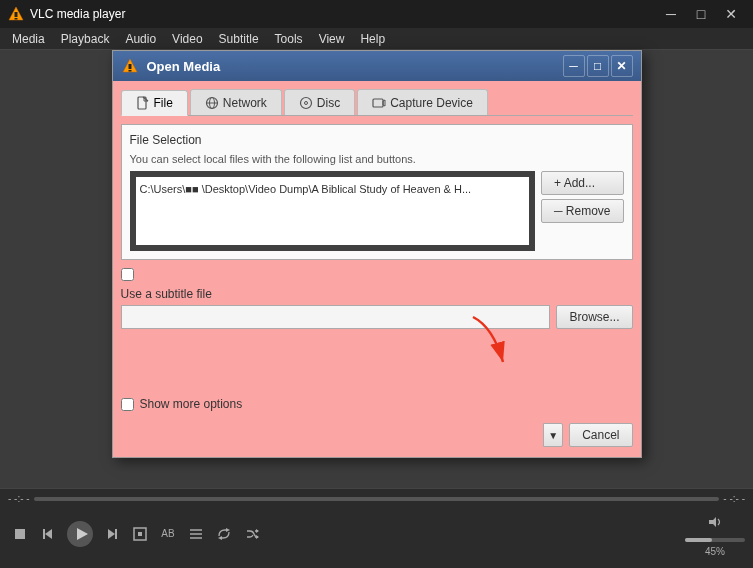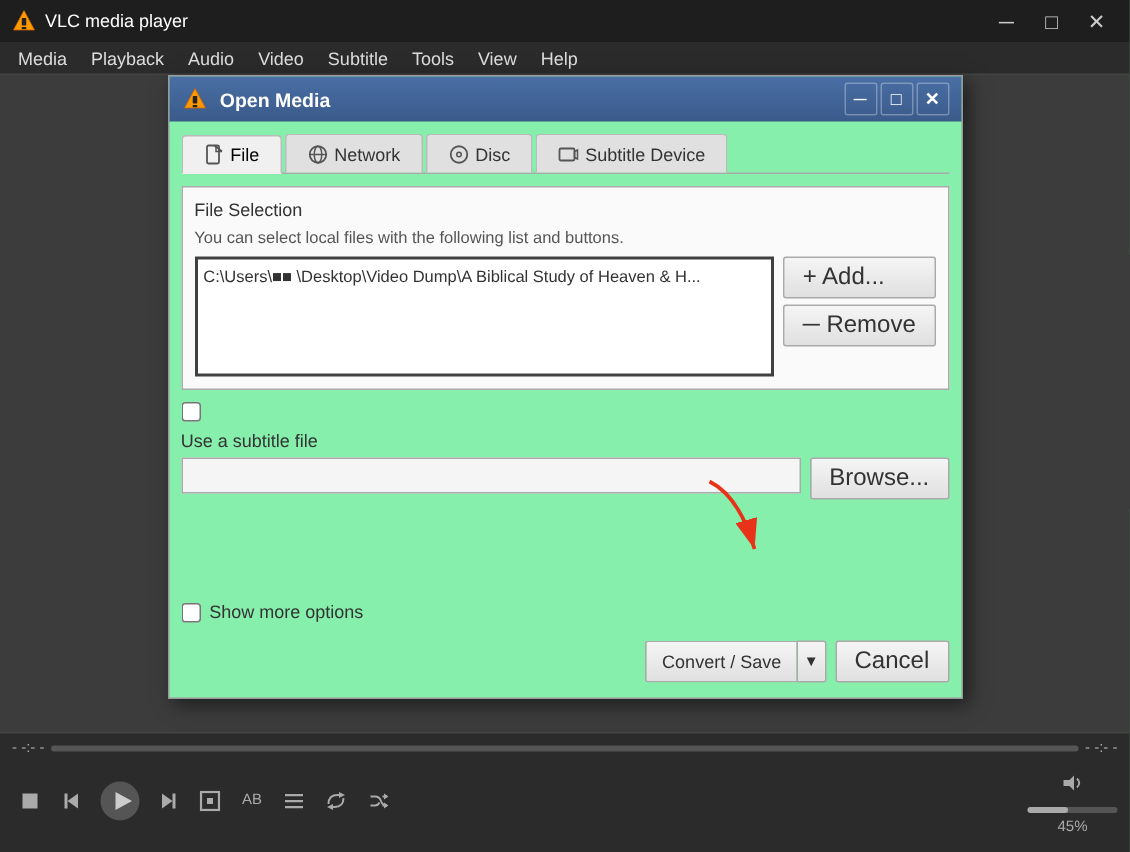--- a/index.html
+++ b/index.html
@@ -107,21 +107,21 @@
     .dialog-overlay {
       position: absolute;
       top: 50px;
       left: 50%;
       transform: translateX(-50%);
       z-index: 100;
     }
 
     
     .dialog {
-      background: #86efac;
+      background: #fca5a5;
       border: 1px solid #999;
       box-shadow: 4px 4px 12px rgba(0,0,0,0.5);
       width: 530px;
     }
     .dialog-title-bar {
       background: linear-gradient(to bottom, #4a6fa5, #3a5a8a);
       height: 30px;
       display: flex; align-items: center; padding: 0 8px;
       color: #fff; font-size: 13px; font-weight: 600;
     }
@@ -159,21 +159,21 @@
     .group-title {
       font-size: 12px; color: #333; margin-bottom: 6px;
       font-weight: 500;
     }
     .group-desc { font-size: 11px; color: #555; margin-bottom: 6px; }
 
     .file-list-area {
       display: flex; gap: 6px;
     }
     .file-list {
-      flex: 1; border: 2px solid #404040; background: #fff;
+      flex: 1; border: 6px solid #404040; background: #fff;
       min-height: 80px; padding: 4px; font-size: 11px; color: #333;
     }
     .file-list-item { padding: 2px 0; }
     .file-btns { display: flex; flex-direction: column; gap: 4px; }
 
     
     .subtitle-row { display: flex; align-items: flex-start; gap: 6px; margin: 8px 0 4px; flex-direction: column; }
     .subtitle-input-row { display: flex; gap: 6px; margin-bottom: 8px; }
     .subtitle-path {
       flex: 1; height: 24px; border: 1px solid #aaa; background: #f5f5f5;
@@ -181,21 +181,21 @@
     }
 
     
     .more-options-row { display: flex; align-items: center; gap: 6px; margin-bottom: 8px; }
 
     
     .dialog-bottom { display: flex; justify-content: flex-end; gap: 6px; padding: 4px 0 2px; }
 
     
     .btn {
-      padding: 4px 12px; font-size: 16px; cursor: pointer;
+      padding: 4px 12px; font-size: 12px; cursor: pointer;
       border: 1px solid #aaa; border-radius: 2px;
       background: linear-gradient(to bottom, #f5f5f5, #e0e0e0);
       color: #333;
     }
     .btn-icon { display: inline-flex; align-items: center; gap: 3px; }
 
     .convert-btn-group { display: flex; }
     .convert-main {
       padding: 4px 10px; font-size: 12px; cursor: pointer;
       border: 1px solid #aaa; border-right: none;
@@ -293,21 +293,21 @@
               <circle cx="7" cy="7" r="5.5" fill="none" stroke="#555" stroke-width="1.2"></circle>
               <circle cx="7" cy="7" r="1.5" fill="none" stroke="#555" stroke-width="1"></circle>
             </svg>
             <span>Disc</span>
           </div>
           <div class="tab">
             <svg width="14" height="14" viewBox="0 0 14 14">
               <rect x="1" y="3" width="10" height="8" rx="1" fill="none" stroke="#555" stroke-width="1.2"></rect>
               <polygon points="11,5 13,4 13,10 11,9" fill="none" stroke="#555" stroke-width="1"></polygon>
             </svg>
-            <span>Subtitle Device</span>
+            <span>Capture Device</span>
           </div>
         </div>
 
         <div class="group-box">
           <div class="group-title">File Selection</div>
           <div class="group-desc">You can select local files with the following list and buttons.</div>
           <div class="file-list-area">
             <div class="file-list">
               <div class="file-list-item">C:\Users\■■  \Desktop\Video Dump\A Biblical Study of Heaven &amp; H...</div>
             </div>
@@ -338,21 +338,20 @@
           </svg>
         </div>
 
         <div class="more-options-row">
           <input type="checkbox" class="checkbox-input" id="more-opts-cb" style="">
           <label for="more-opts-cb">Show more options</label>
         </div>
 
         <div class="dialog-bottom">
           <div class="convert-btn-group">
-            <button class="convert-main">Convert / Save</button>
             <button class="convert-dropdown">▼</button>
           </div>
           <button class="btn">Cancel</button>
         </div>
 
       </div>
     </div>
   </div>
 
   <div class="bottom-controls">

